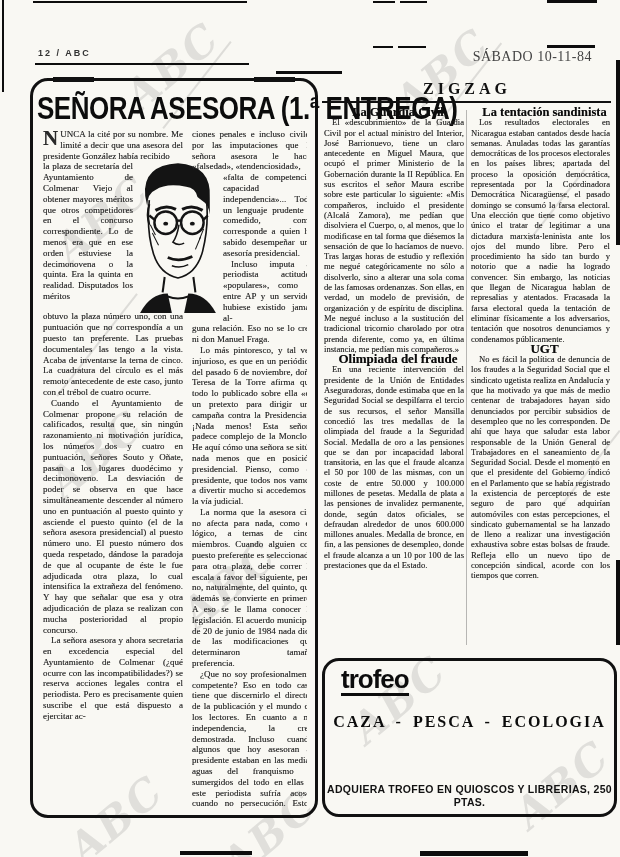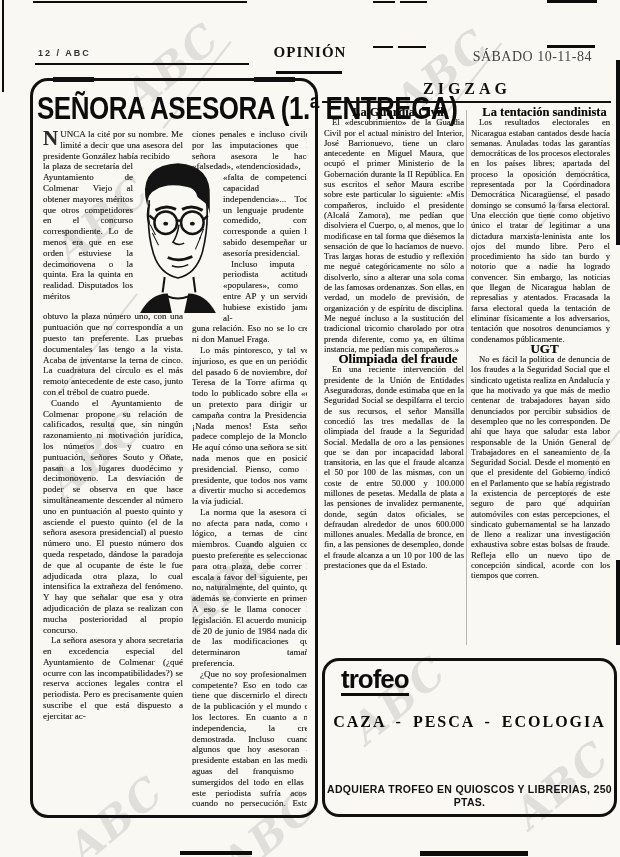--- a/index.html
+++ b/index.html
@@ -89,21 +89,20 @@
   <div class="bar" style="left:373px;top:1px;width:22px;height:2px;"></div>
   <div class="bar" style="left:400px;top:1px;width:27px;height:2px;"></div>
   <div class="bar" style="left:547px;top:0;width:50px;height:3px;"></div>
   <div class="bar" style="left:2px;top:0;width:2px;height:92px;"></div>
   <div class="bar" style="left:616px;top:60px;width:4px;height:185px;"></div>
   <div class="bar" style="left:616px;top:560px;width:4px;height:85px;"></div>
   <div class="bar" style="left:180px;top:851px;width:72px;height:4px;"></div>
   <div class="bar" style="left:420px;top:851px;width:108px;height:5px;"></div>
 
   <div class="hdr-left">12 / ABC</div>
-  <div class="hdr-center">OPINIÓN</div>
   <div class="hdr-right">SÁBADO 10-11-84</div>
   <div class="bar" style="left:35px;top:63px;width:214px;height:2px;"></div>
   <div class="bar" style="left:276px;top:71px;width:66px;height:3px;"></div>
   <div class="bar" style="left:373px;top:46px;width:20px;height:2px;"></div>
   <div class="bar" style="left:398px;top:46px;width:28px;height:2px;"></div>
   <div class="bar" style="left:547px;top:45px;width:48px;height:3px;"></div>
 
   <div class="fbox">
     <div class="ftab-bar l"></div>
     <div class="ftab-bar r"></div>
@@ -137,21 +136,21 @@
       <path d="M46,150 L50,131 Q67,131 77,150 Z" fill="#141414"></path>
       <path d="M30,134 Q40,138 50,134" fill="none" stroke="#141414" stroke-width="2"></path>
     </svg>
 
     <div class="fcols">
       <div class="fcol c1">
         <p class="noind drop">NUNCA la cité por su nombre. Me limité a decir que una asesora del presidente González había recibido</p>
         <div class="n1">
           <p class="noind">la plaza de secretaría del Ayuntamiento de Colmenar Viejo al obtener mayores méritos que otros competidores en el concurso correspondiente. Lo de menos era que en ese orden estuviese la decimonovena o la quinta. Era la quinta en realidad. Disputados los méritos</p>
         </div>
-        <p class="noind">obtuvo la plaza número uno, con una puntuación que no correspondía a un puesto tan preferente. Las pruebas documentales las tengo a la vista. Acaba de inventarse la terna de cinco. La cuadratura del círculo es el más remoto antecedente de este caso, junto con el trébol de cuatro puede.</p>
+        <p class="noind">obtuvo la plaza número uno, con una puntuación que no correspondía a un puesto tan preferente. Las pruebas documentales las tengo a la vista. Acaba de inventarse la terna de cinco. La cuadratura del círculo es el más remoto antecedente de este caso, junto con el trébol de cuatro ocurre.</p>
         <p>Cuando el Ayuntamiento de Colmenar propone su relación de calificados, resulta que, sin ningún razonamiento ni motivación jurídica, los números dos y cuatro en puntuación, señores Souto y Oñate, pasan a los lugares duodécimo y decimonoveno. La desviación de poder se observa en que hace simultáneamente descender al número uno en puntuación al puesto quinto y asciende el puesto quinto (el de la señora asesora presidencial) al puesto número uno. El puesto número dos queda respetado, dándose la paradoja de que al ocupante de éste le fue adjudicada otra plaza, lo cual intensifica la extrañeza del fenómeno. Y hay que señalar que esa y otra adjudicación de plaza se realizan con mucha posterioridad al propio concurso.</p>
         <p>La señora asesora y ahora secretaria en excedencia especial del Ayuntamiento de Colmenar (¿qué ocurre con las incompatibilidades?) se reserva acciones legales contra el periodista. Pero es precisamente quien suscribe el que está dispuesto a ejercitar ac-</p>
       </div>
       <div class="fcol c2">
         <p class="noind">ciones penales e incluso civiles por las imputaciones que la señora asesora le hace: «falsedad», «tendenciosidad»,</p>
         <div class="n2">
           <p class="noind">«falta de competencia, capacidad e independencia»... Todo un lenguaje prudente y comedido, como corresponde a quien ha sabido desempeñar una asesoría presidencial.</p>
           <p>Incluso imputa al periodista actitudes «populares», como si entre AP y un servidor hubiese existido jamás al-</p>
         </div>
         <p class="noind">guna relación. Eso no se lo cree ni don Manuel Fraga.</p>

